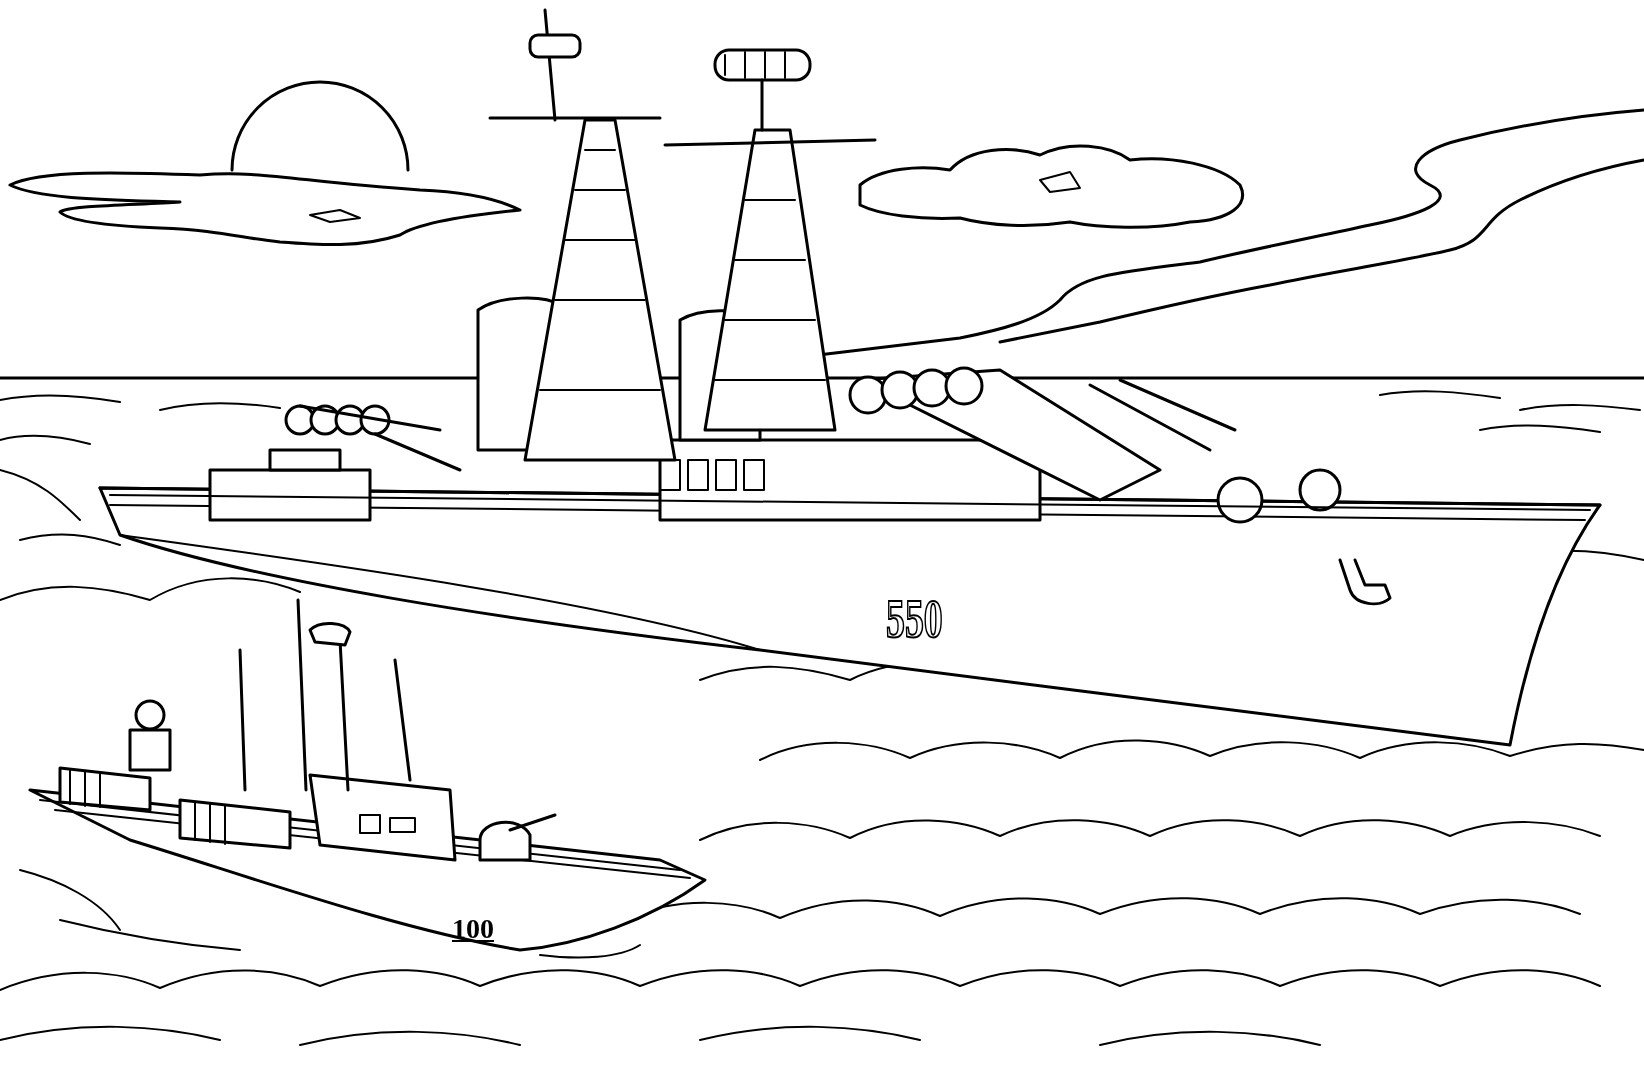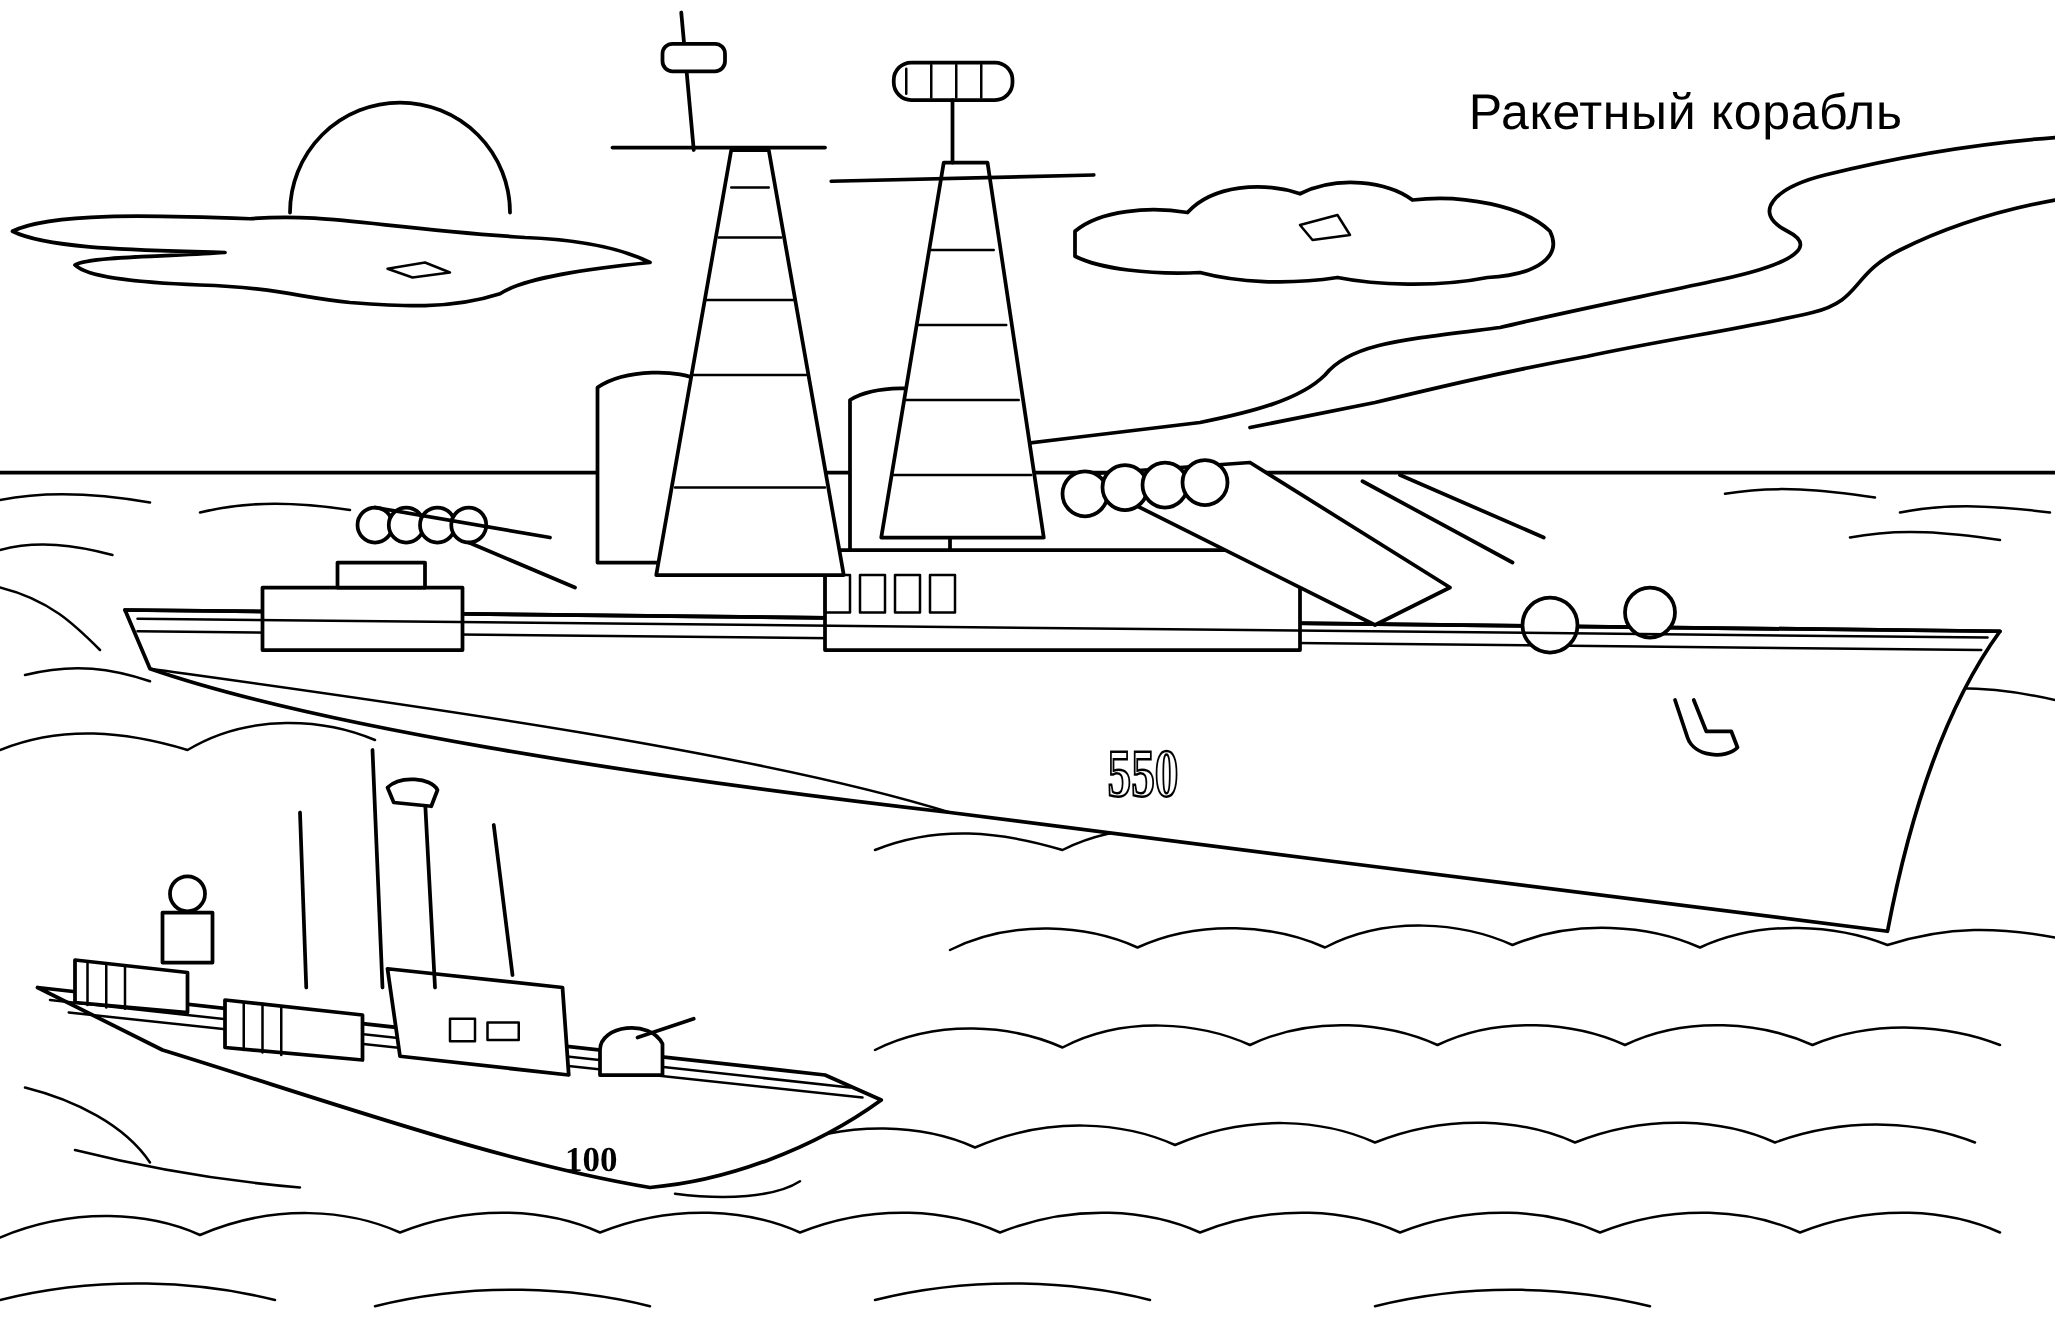--- a/index.html
+++ b/index.html
@@ -4,21 +4,21 @@
 <style>
   html,body{margin:0;padding:0;background:#fff;}
   #stage{position:relative;width:1644px;height:1065px;overflow:hidden;background:#fff;}
   svg{position:absolute;left:0;top:0;}
   .ink{fill:none;stroke:#000;stroke-width:3;stroke-linecap:round;stroke-linejoin:round;}
   .thin{fill:none;stroke:#000;stroke-width:2;stroke-linecap:round;stroke-linejoin:round;}
   .white{fill:#fff;stroke:#000;stroke-width:3;stroke-linejoin:round;}
   .title{position:absolute;left:1175px;top:68px;font-family:"Liberation Sans",sans-serif;font-size:40px;color:#000;letter-spacing:0.5px;}
   .num{position:absolute;font-family:"Liberation Serif",serif;font-weight:bold;color:#fff;-webkit-text-stroke:2px #000;}
   .num550{left:886px;top:588px;font-size:54px;transform:scaleX(0.7);transform-origin:left top;}
-  .num100{left:452px;top:913px;font-size:28px;color:#000;-webkit-text-stroke:0;}
+  .num100{left:452px;top:913px;font-size:28px;color:#000;text-decoration:underline;-webkit-text-stroke:0;}
 </style>
 </head>
 <body>
 
 <div id="stage">
   <svg width="1644" height="1065" viewBox="0 0 1644 1065">
 
     <g>
       <path class="ink" d="M232,170 A88,88 0 0 1 408,170"></path>
     </g>
@@ -127,16 +127,15 @@
       <circle class="white" cx="150" cy="715" r="14"></circle>
       <path class="white" d="M130,730 L170,730 L170,770 L130,770 Z"></path>
 
       <path class="white" d="M480,840 C480,820 520,815 530,835 L530,860 L480,860 Z"></path>
       <line class="ink" x1="510" y1="830" x2="555" y2="815"></line>
 
       <path class="thin" d="M20,870 C60,880 100,900 120,930 M60,920 C120,935 180,945 240,950 M540,955 C580,960 620,958 640,945"></path>
     </g>
   </svg>
 
-  <div class="title">Ракетный корабль</div>
   <div class="num num550">550</div>
   <div class="num num100">100</div>
 </div>
 
 </body></html>

